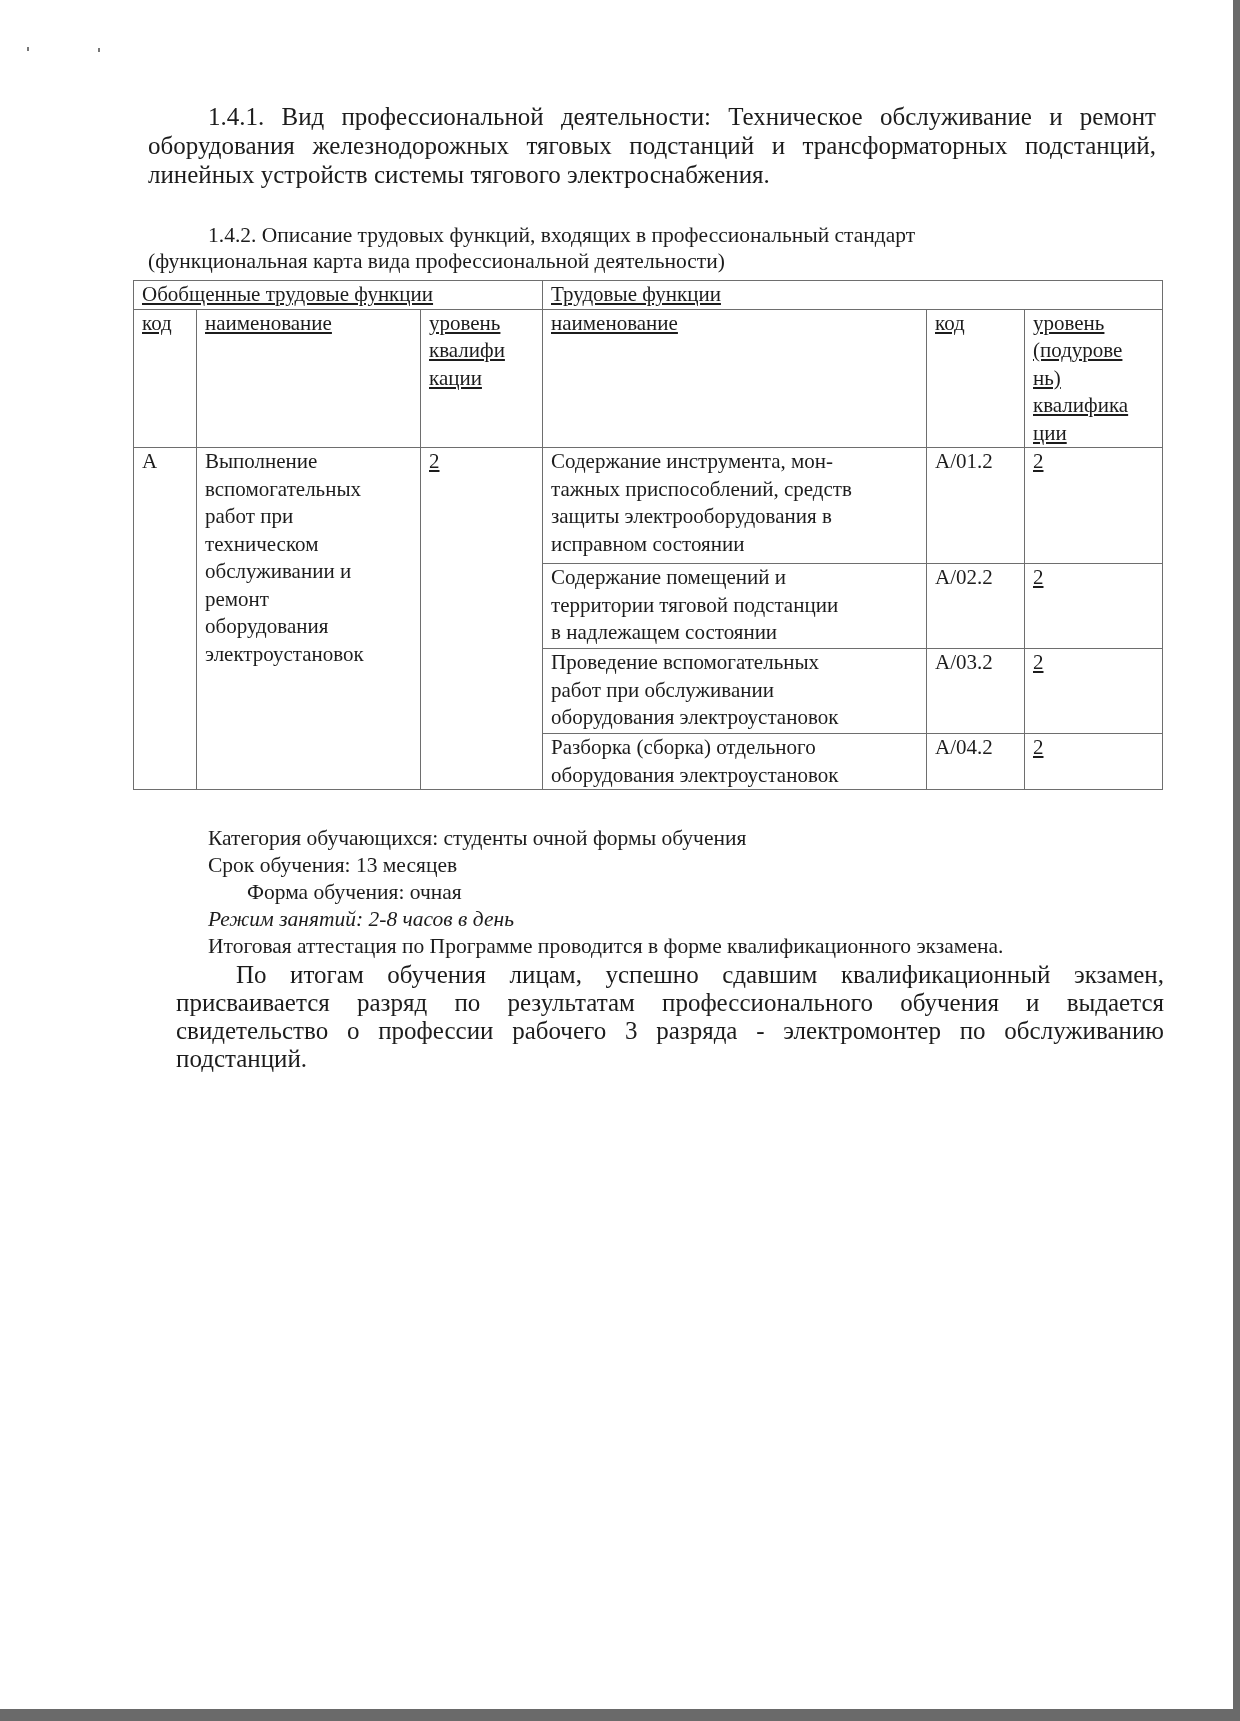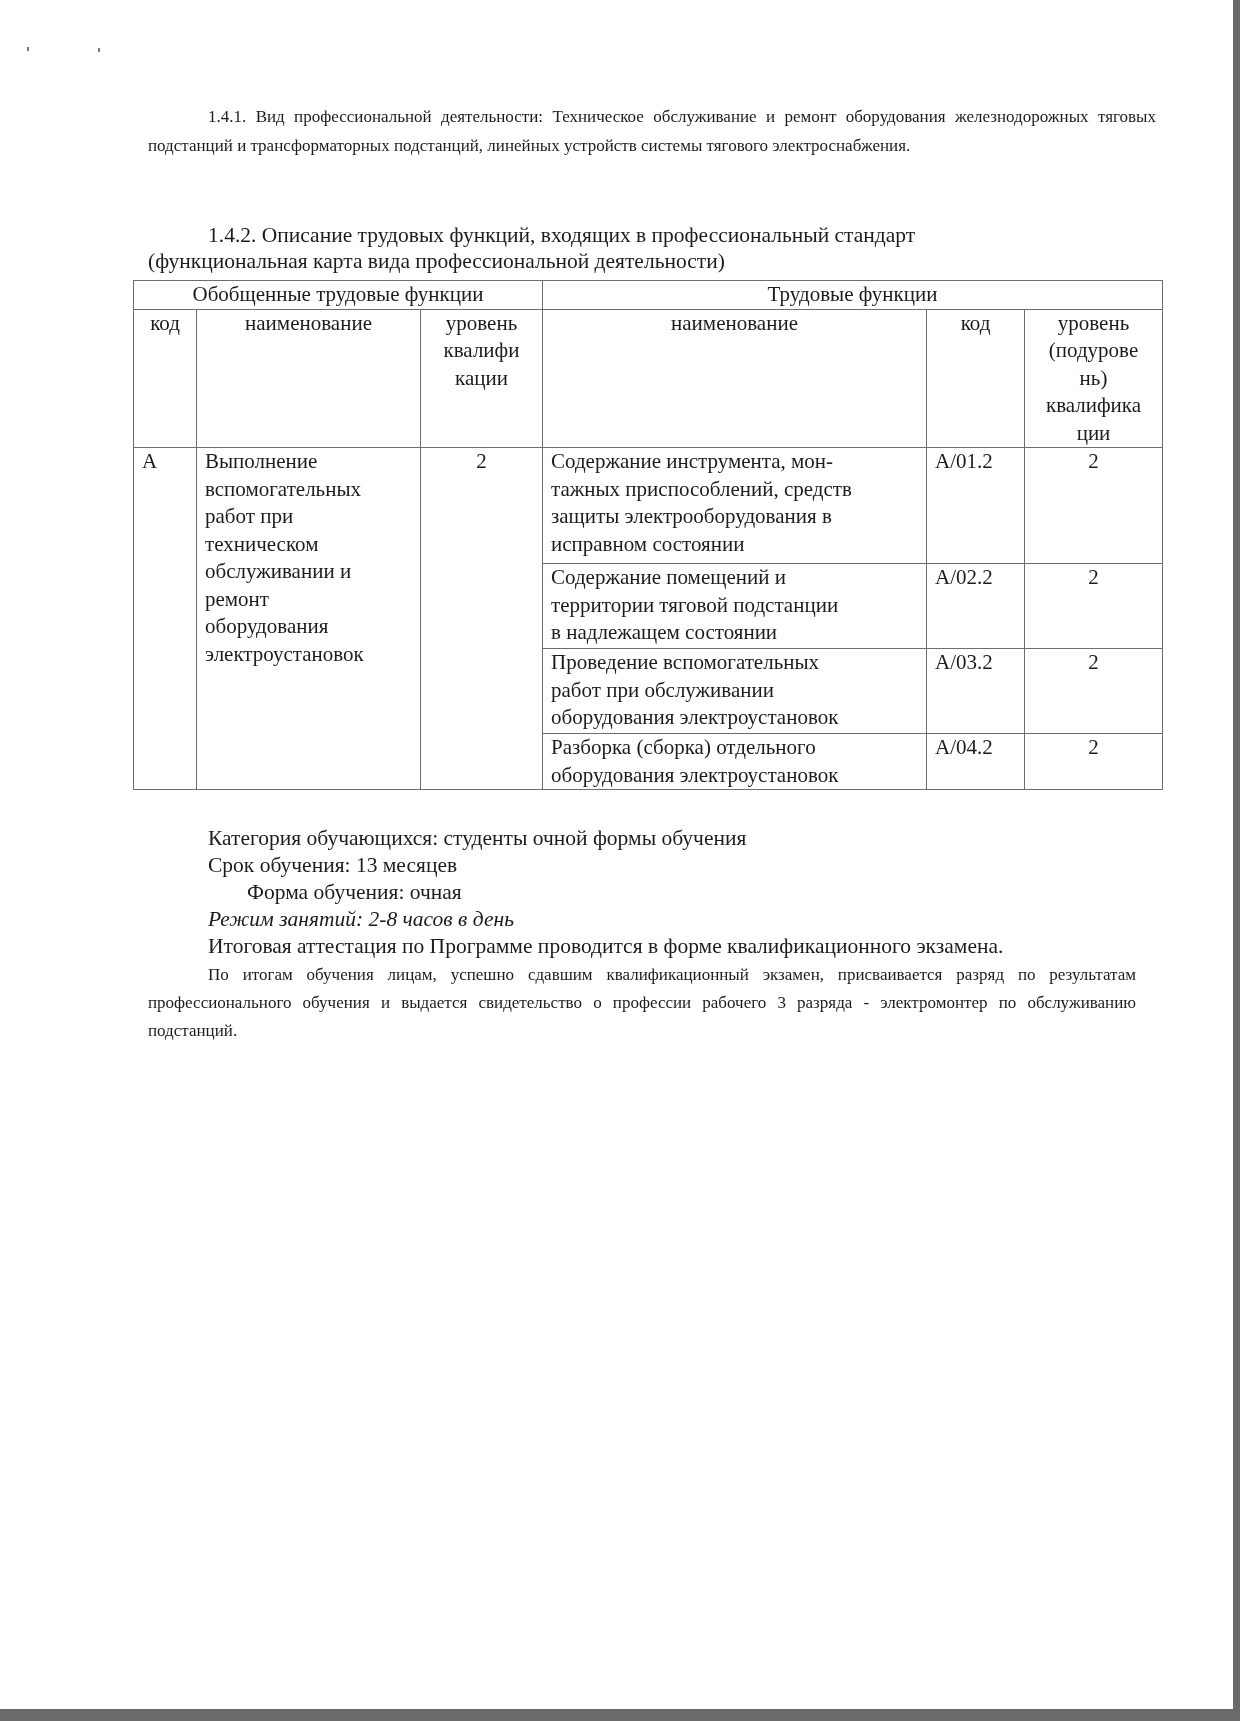--- a/index.html
+++ b/index.html
@@ -5,33 +5,33 @@
   html, body { margin: 0; padding: 0; }
   body {
     width: 1240px; height: 1721px; position: relative; overflow: hidden;
     background: #ffffff;
     font-family: "Liberation Serif", "DejaVu Serif", serif;
     color: #1c1c1c;
   }
   .scan-edge-right { position: absolute; left: 1233px; top: 0; width: 7px; height: 1721px; background: #6a6a6a; }
   .scan-edge-bottom { position: absolute; left: 0; top: 1709px; width: 1240px; height: 12px; background: #6a6a6a; }
   .speck { position: absolute; width: 2px; height: 4px; background: #777; }
-  .para { position: absolute; left: 148px; width: 1008px; text-align: justify; font-size: 17px; line-height: 28px; }
+  .para { position: absolute; left: 148px; width: 1008px; text-align: justify; font-size: 25px; line-height: 28px; }
   .para .ind { display: inline-block; width: 60px; }
   .line { position: absolute; left: 148px; font-size: 21.5px; white-space: nowrap; }
 
   table.fmap {
     position: absolute; left: 133px; top: 280px;
     border-collapse: collapse; table-layout: fixed;
     font-size: 21px; line-height: 27.5px;
   }
   table.fmap td {
     border: 1.3px solid #6e6e6e; vertical-align: top; padding: 0 8px;
   }
-  .c { text-align: center; }
+  .c { text-align: left; text-decoration: underline; }
   .l { text-align: left; }
   .hdr1 td { height: 27px; padding-top: 0; }
   .hdr2 td { height: 137px; padding-top: 3px; }
   .r1 td { height: 115px; padding-top: 3px; }
   .r2 td { height: 84px; padding-top: 2px; }
   .r3 td { height: 84px; padding-top: 2px; }
   .r4 td { height: 55px; padding-top: 2px; }
   .row-text { white-space: pre-line; }
 </style>
 </head>
@@ -118,15 +118,15 @@
   </tr>
 </tbody>
   </table>
 
 <div class="line" style="top:826px; left:208px;">Категория обучающихся: студенты очной формы обучения</div>
 <div class="line" style="top:853px; left:208px;">Срок обучения: 13 месяцев</div>
 <div class="line" style="top:880px; left:208px;margin-left:39px;">Форма обучения: очная</div>
 <div class="line" style="top:907px; left:208px;font-style:italic;">Режим занятий: 2-8 часов в день</div>
 <div class="line" style="top:934px; left:208px;">Итоговая аттестация по Программе проводится в форме квалификационного экзамена.</div>
 
-<div class="para" style="top:961px; line-height:28px; width:988px;">
+<div class="para" style="top:961px; line-height:28px; width:988px;margin-left:28px;">
   <span class="ind"></span><span>По итогам обучения лицам, успешно сдавшим квалификационный экзамен, присваивается разряд по результатам профессионального обучения и выдается свидетельство о профессии рабочего 3 разряда - электромонтер по обслуживанию подстанций.</span>
 </div>
 
 </body></html>

